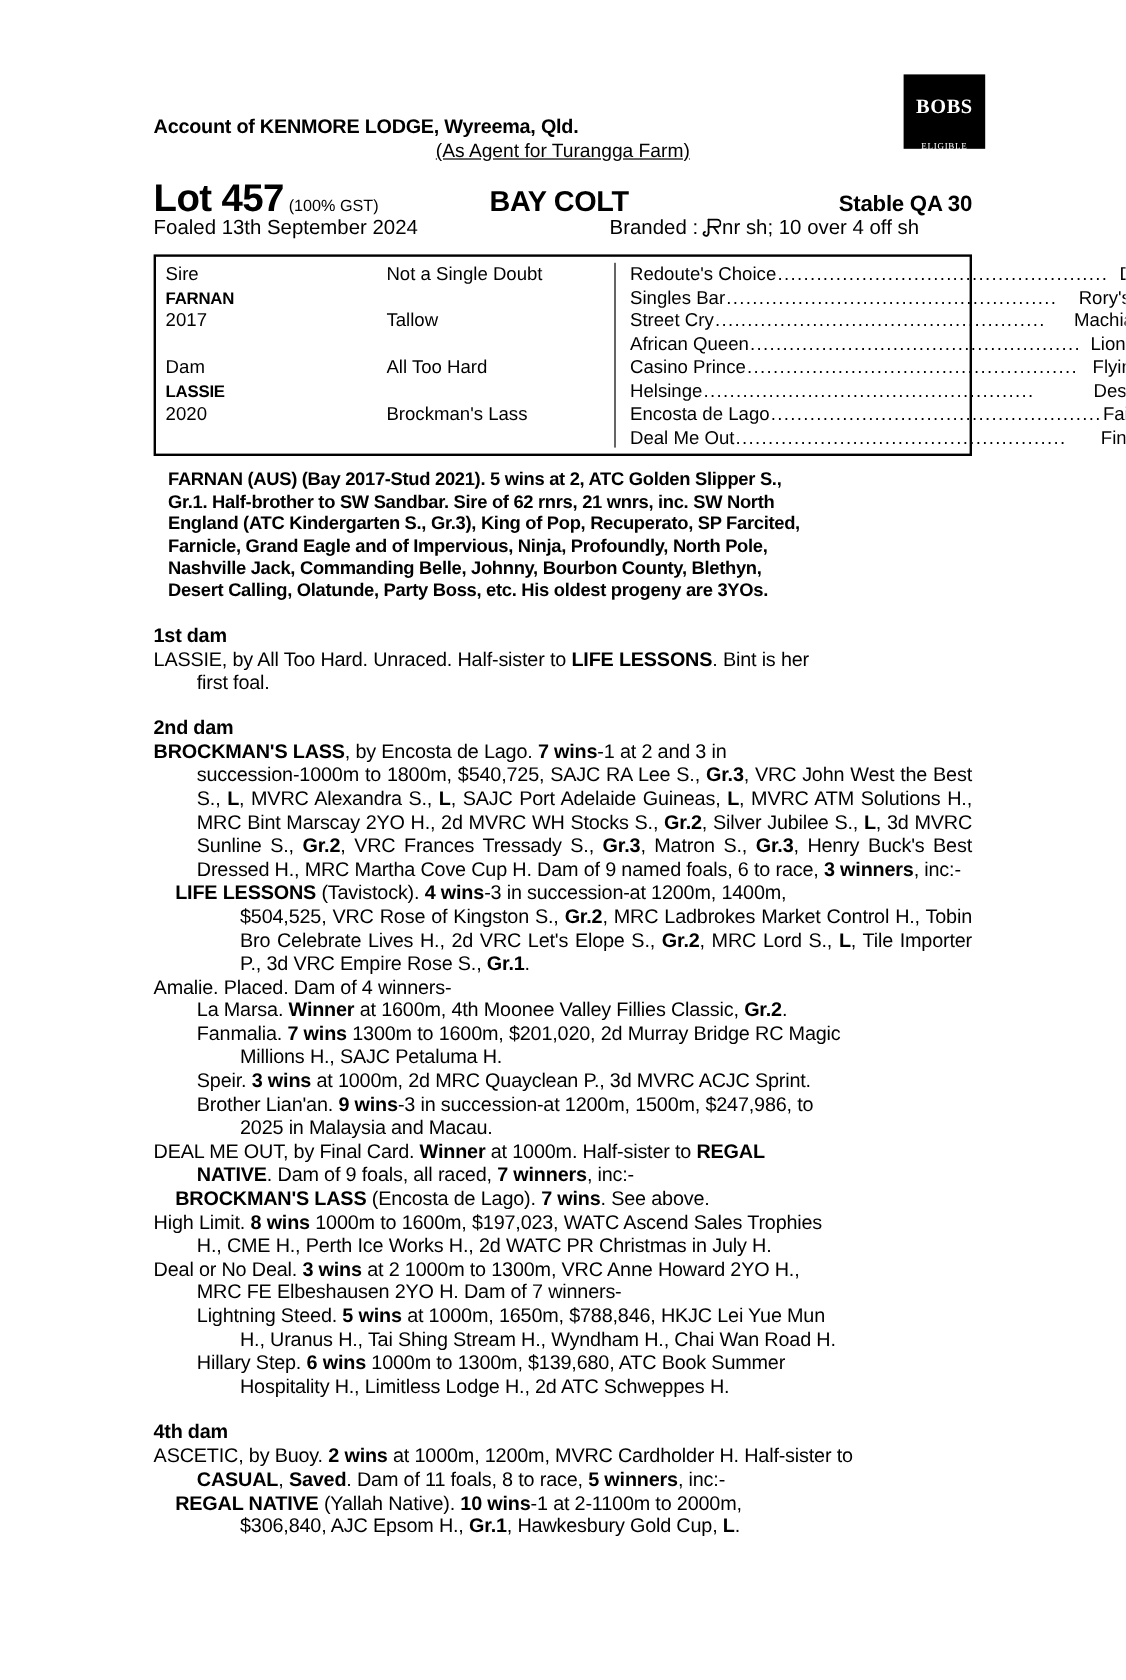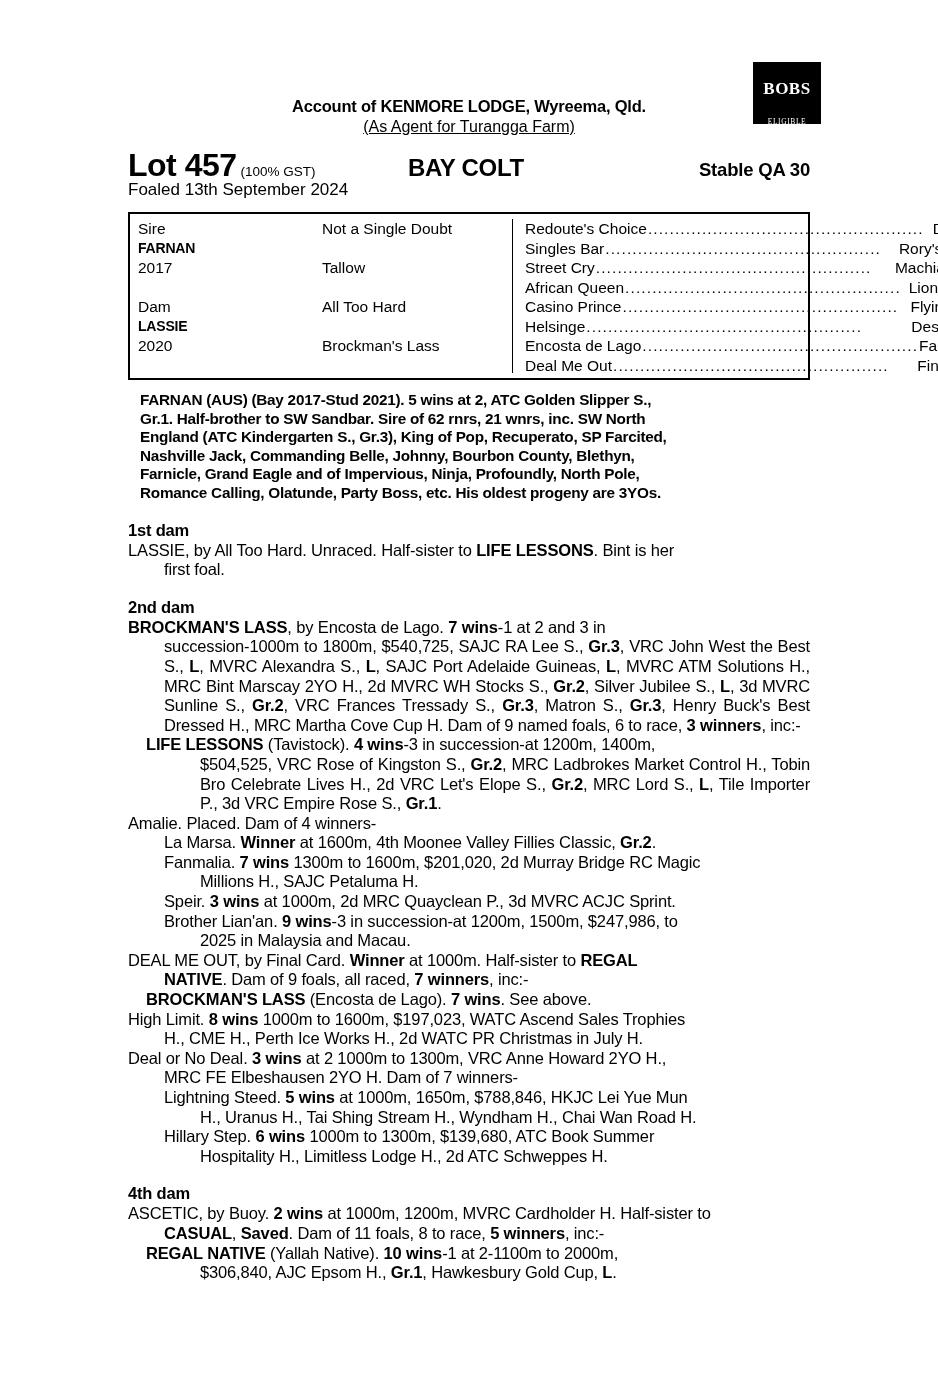--- a/index.html
+++ b/index.html
@@ -52,21 +52,21 @@
   }
   .bobs-sub {
     color: #ffffff;
     font-family: "Liberation Serif", serif;
     font-size: 7.5px;
     line-height: 9px;
     letter-spacing: 0.6px;
   }
 
   .account-line {
-    text-align: center;
+    text-align: left;
     font-weight: bold;
     font-size: 16.5px;
     letter-spacing: -0.2px;
     padding-top: 96px;
     line-height: 20px;
   }
   .agent-line {
     text-align: center;
     font-size: 16px;
     line-height: 20px;
@@ -237,20 +237,30 @@
   <div class="lot-row">
     <div class="lot-left">
       <span class="lot-number">Lot 457</span><span class="lot-gst">(100% GST)</span>
     </div>
     <div class="lot-center">BAY COLT</div>
     <div class="lot-right">Stable QA 30</div>
   </div>
 
   <div class="foaled-row">
     <div class="foaled-left">Foaled 13th September 2024</div>
+    <div class="foaled-right">
+      <span>Branded :</span><svg class="brand-glyph" viewBox="0 0 17 19">
+          <g fill="none" stroke="#000" stroke-width="1.5" stroke-linecap="round" stroke-linejoin="round">
+            <path d="M6.5 3 L13.5 3 A3 3 0 0 1 13.5 9 L6.5 9"></path>
+            <path d="M10.5 9 L14.5 14.5"></path>
+            <path d="M6.5 3 L6.5 14"></path>
+            <path d="M6.5 14 C6.5 16.5, 4.5 17, 3 16 C1.8 15.2, 2 13.5, 3.5 13.2"></path>
+          </g>
+        </svg><span>nr sh; 10 over 4 off sh</span>
+    </div>
   </div>
 
   <div class="ped-table">
     <div class="ped-col ped-col-1">
       <div class="ped-line">Sire</div>
       <div class="ped-line bold">FARNAN</div>
       <div class="ped-line">2017</div>
       <div class="ped-line"></div>
       <div class="ped-line">Dam</div>
       <div class="ped-line bold">LASSIE</div>
@@ -308,23 +318,23 @@
           <span class="dots">...................................................</span>
           <span class="sr">Final Card</span>
         </div>
     </div>
   </div>
 
   <div class="sire-blurb">
     <span>FARNAN (AUS) (Bay 2017-Stud 2021). 5 wins at 2, ATC Golden Slipper S.,</span>
     <span>Gr.1. Half-brother to SW Sandbar. Sire of 62 rnrs, 21 wnrs, inc. SW North</span>
     <span>England (ATC Kindergarten S., Gr.3), King of Pop, Recuperato, SP Farcited,</span>
+    <span>Farnicle, Grand Eagle and of Impervious, Ninja, Profoundly, North Pole,</span>
     <span>Nashville Jack, Commanding Belle, Johnny, Bourbon County, Blethyn,</span>
-    <span>Farnicle, Grand Eagle and of Impervious, Ninja, Profoundly, North Pole,</span>
-    <span class="lastline">Romance Calling, Olatunde, Party Boss, etc. His oldest progeny are 3YOs.</span>
+    <span class="lastline">Desert Calling, Olatunde, Party Boss, etc. His oldest progeny are 3YOs.</span>
   </div>
 
   <div class="dam-head">1st dam</div>
   <div class="para lvl0">
     <span>LASSIE, by All Too Hard. Unraced. Half-sister to </span><b>LIFE LESSONS</b><span>. Bint is her</span>
     <span class="cont lastline">first foal.</span>
   </div>
 
   <div class="dam-head">2nd dam</div>
 

